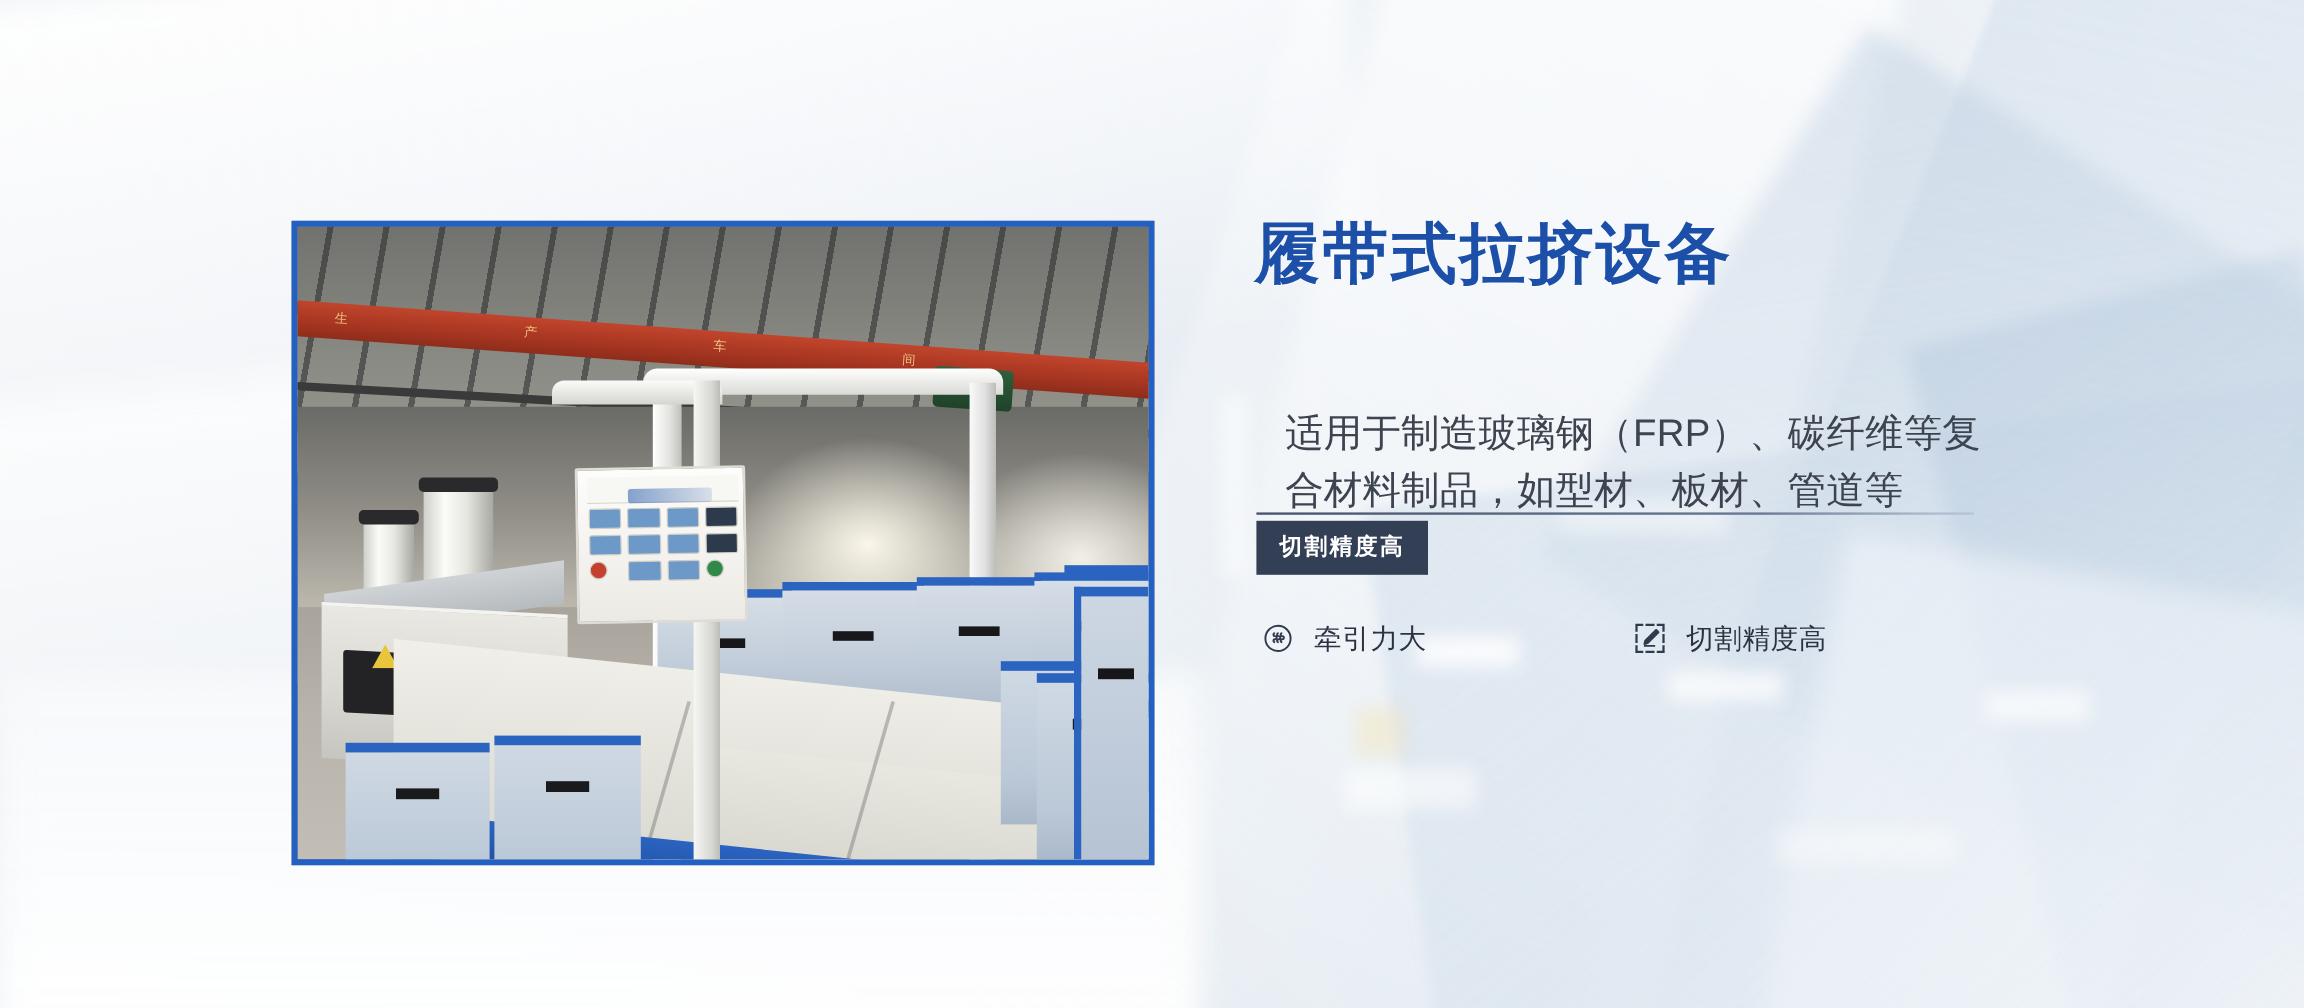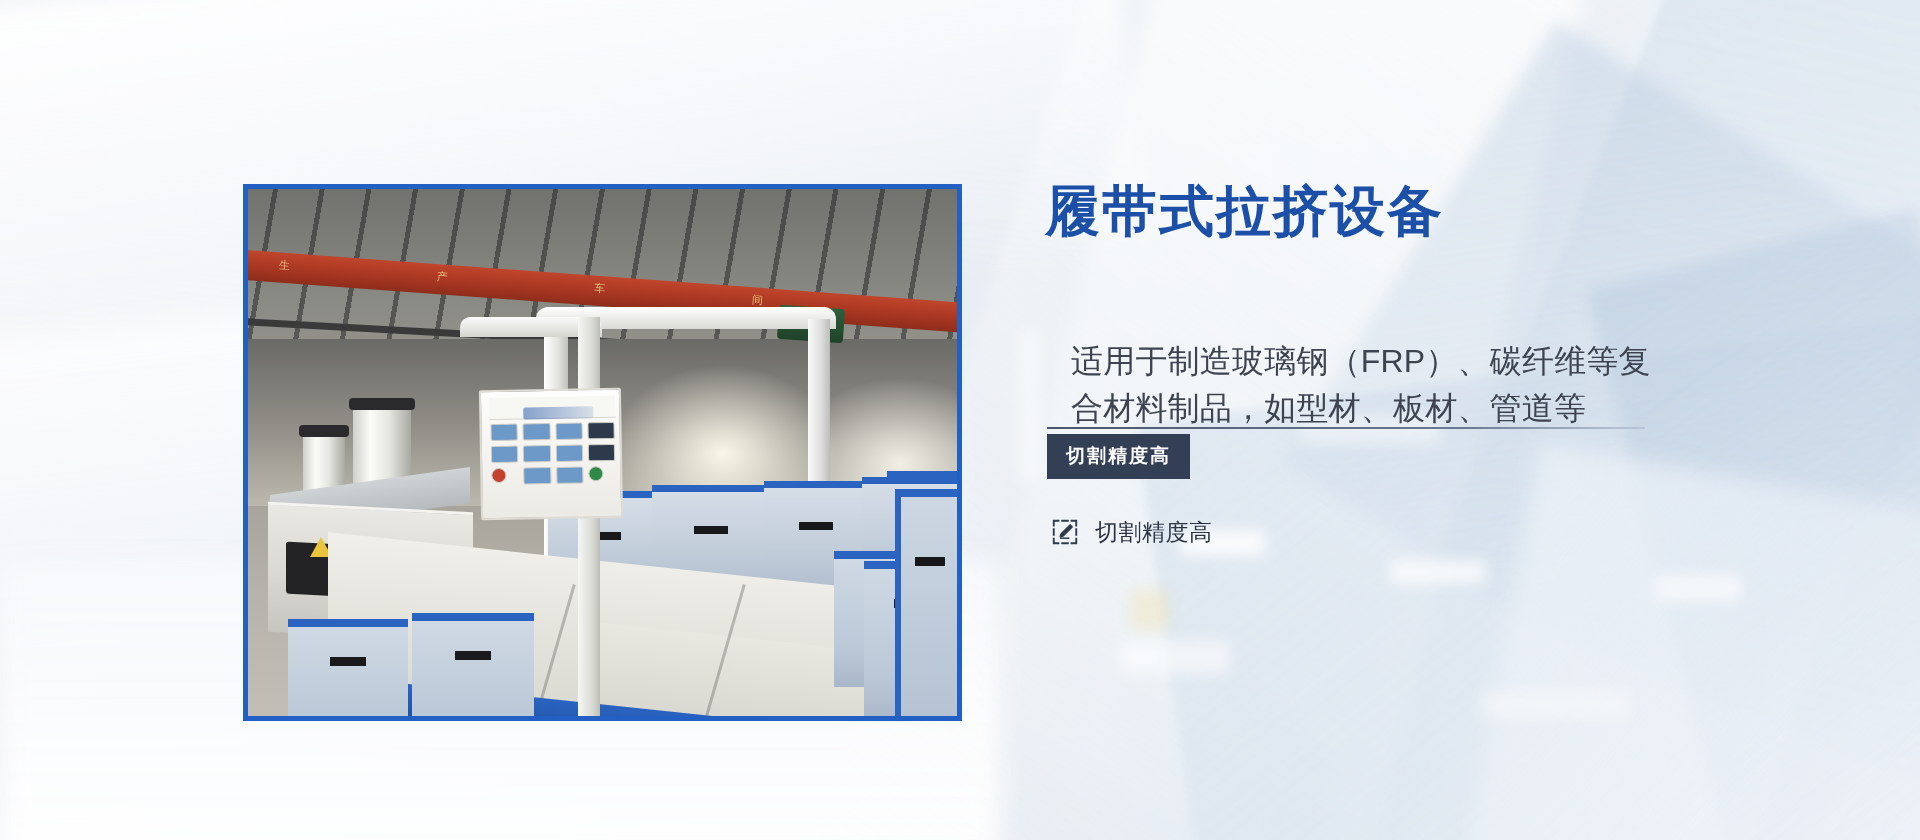--- a/index.html
+++ b/index.html
@@ -465,20 +465,31 @@
 
     <div class="subtitle">适用于制造玻璃钢（FRP）、碳纤维等复合材料制品，如型材、板材、管道等</div>
 
     <div class="divider"></div>
 
     <div class="badge">切割精度高</div>
 
     <div class="features">
 
 
+      <div class="feature">
+        <span class="ficon">
+          <svg width="30" height="30" viewBox="0 0 32 32" fill="none" stroke="currentColor" stroke-width="1.7">
+            <circle cx="16" cy="16" r="11.2"></circle>
+            <path d="M13.4 11.3c-1.9 0-1.9 2.7 0 2.7s1.9 2.7 0 2.7 -1.9 2.7 0 2.7"></path>
+            <path d="M16.6 11.3c-1.9 0-1.9 2.7 0 2.7s1.9 2.7 0 2.7 -1.9 2.7 0 2.7"></path>
+            <path d="M19.8 11.3c-1.9 0-1.9 2.7 0 2.7s1.9 2.7 0 2.7 -1.9 2.7 0 2.7"></path>
+          </svg>
+        </span>
+        <span class="flabel">牵引力大</span>
+      </div>
 
 
 
 
       <div class="feature">
         <span class="ficon">
           <svg width="30" height="30" viewBox="0 0 32 32" fill="none" stroke="currentColor" stroke-width="2">
             <path d="M4 4h5M13 4h6M23 4h5M28 4v5M28 13v6M28 23v5M28 28h-5M19 28h-6M9 28H4M4 28v-5M4 19v-6M4 9V4" stroke-linecap="square"></path>
             <path d="M21.5 8.6 23.4 10.5 13.8 20.1l-2.6.7.7-2.6z" fill="currentColor" stroke-linejoin="round"></path>
             <path d="M10.6 22.6h10" stroke-width="1.6"></path>

